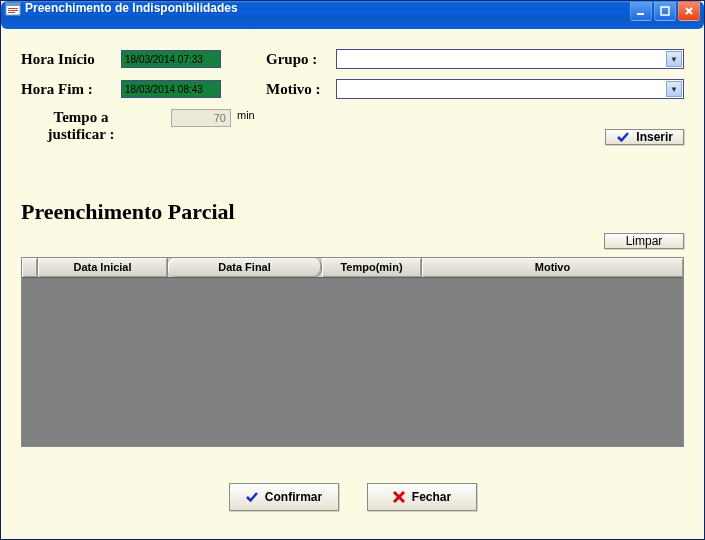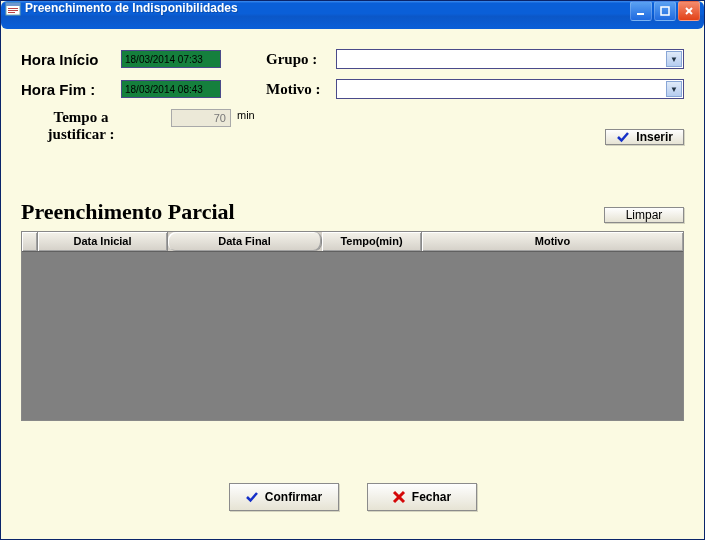--- a/index.html
+++ b/index.html
@@ -55,21 +55,21 @@
   .client {
     position: absolute;
     top: 28px; left: 0; right: 0; bottom: 0;
     background: #fbfae2;
     padding: 20px;
   }
 
   .form-row { display: flex; align-items: center; margin-bottom: 10px; }
   .lbl-left {
     width: 100px;
-    font-family: Liberation Sans, sans-serif;
+    font-family: Liberation Serif, serif;
     font-size: 15px;
     font-weight: bold;
     color: #000;
   }
   .input-dt {
     width: 100px;
     height: 18px;
     border: 1px solid #4a4a8a;
     background: #15803d;
     font-size: 10px;
@@ -148,20 +148,21 @@
   }
 
   .section-heading {
     font-family: "Times New Roman", serif;
     font-size: 22px;
     font-weight: bold;
     margin-top: 55px;
     margin-bottom: 6px;
     display: flex;
     align-items: flex-start;
+    flex-direction: column;
   }
   .limpar-wrap {
     margin-left: auto;
   }
   .limpar-btn {
     width: 80px;
     justify-content: center;
     font-weight: normal;
     font-size: 12px;
   }

